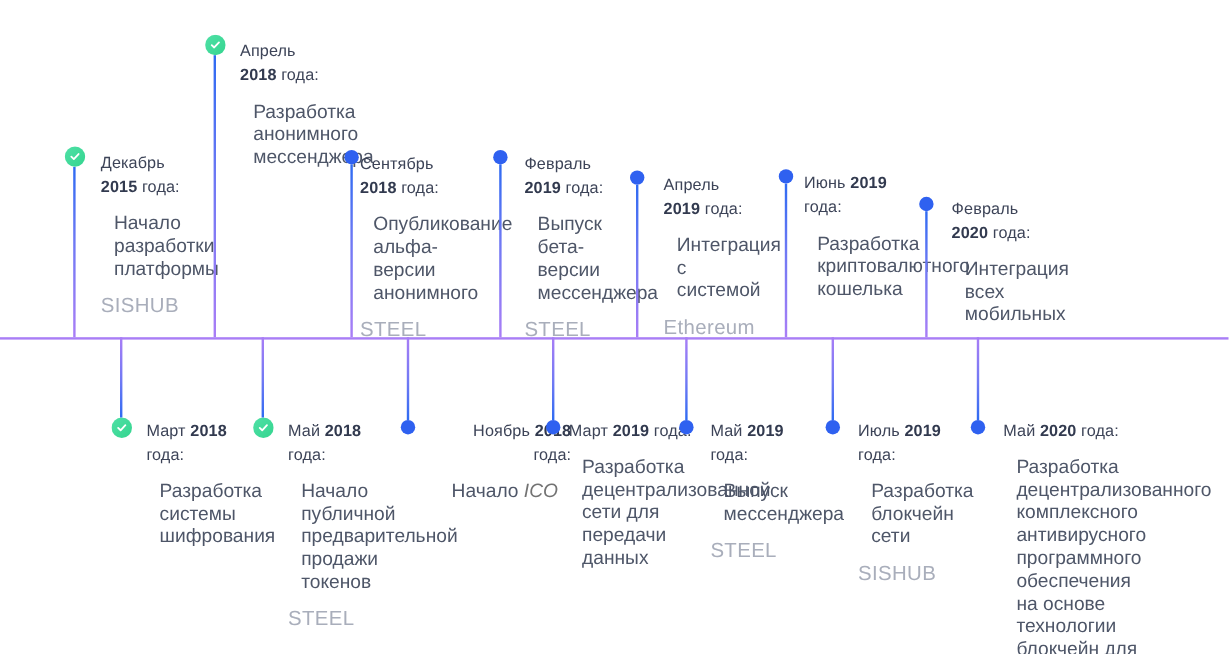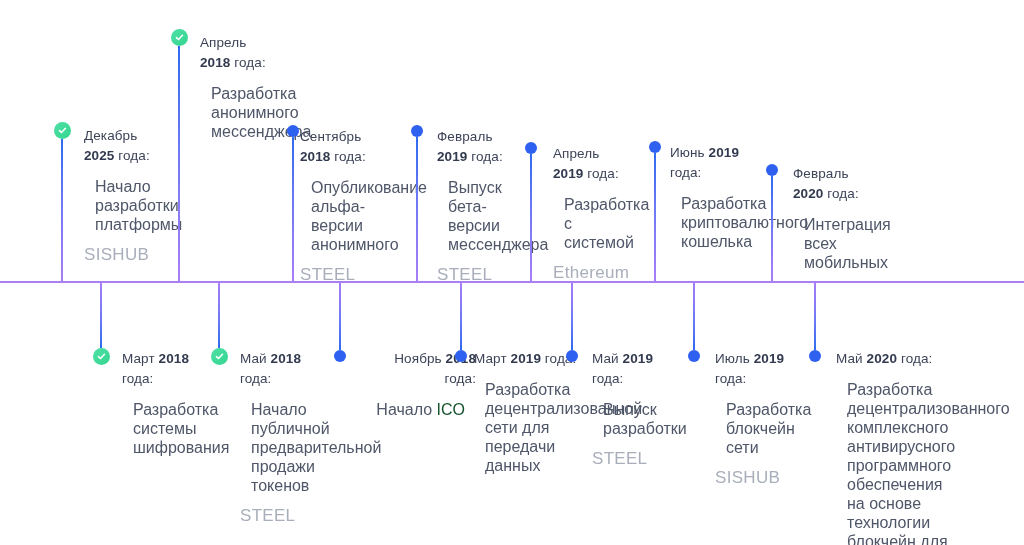--- a/index.html
+++ b/index.html
@@ -93,37 +93,38 @@
   }
   .item-tag {
     font-size: 17px;
     line-height: 19px;
     color: #a9aebb;
     font-weight: 400;
     margin: 0;
     letter-spacing: 0.3px;
   }
   .inline-tag {
-    color: #14532d;
+    color: #737373;
+    font-style: italic;
   }
 </style>
 </head>
 <body>
 
 <div id="timeline-root">
   <div class="axis-line" style="top:281px;"></div>
 <div class="stem up" style="left: 61px; top: 138.5px; height: 142.5px;"></div>
     <div class="marker check" style="left: 53.5px; top: 121.5px;">
       <svg width="9" height="9" viewBox="0 0 10 10" aria-hidden="true">
         <path d="M1.6 5.1 L3.9 7.3 L8.3 2.6" fill="none" stroke="#ffffff" stroke-width="1.7" stroke-linecap="round" stroke-linejoin="round"></path>
       </svg>
     </div>
     <div class="item" style="left: 84px; top: 126px; width: 110px;">
       <div class="item-title">Декабрь
-<span class="yr">2025</span> года:</div>
+<span class="yr">2015</span> года:</div>
       <div class="item-desc">Начало
 разработки
 платформы</div>
       <div class="item-tag">SISHUB</div>
     </div>
     <div class="stem up" style="left: 178px; top: 45.5px; height: 235.5px;"></div>
     <div class="marker check" style="left: 170.5px; top: 28.5px;">
       <svg width="9" height="9" viewBox="0 0 10 10" aria-hidden="true">
         <path d="M1.6 5.1 L3.9 7.3 L8.3 2.6" fill="none" stroke="#ffffff" stroke-width="1.7" stroke-linecap="round" stroke-linejoin="round"></path>
       </svg>
@@ -153,21 +154,21 @@
       <div class="item-desc">Выпуск бета-
 версии
 мессенджера</div>
       <div class="item-tag">STEEL</div>
     </div>
     <div class="stem up" style="left: 530px; top: 154px; height: 127px;"></div>
     <div class="marker dot" style="left: 525px; top: 142px;"></div>
     <div class="item" style="left: 553px; top: 144px; width: 108px;">
       <div class="item-title">Апрель
 <span class="yr">2019</span> года:</div>
-      <div class="item-desc">Разработка с
+      <div class="item-desc">Интеграция с
 системой</div>
       <div class="item-tag">Ethereum</div>
     </div>
     <div class="stem up" style="left: 654px; top: 153px; height: 128px;"></div>
     <div class="marker dot" style="left: 649px; top: 141px;"></div>
     <div class="item" style="left: 670px; top: 143px; width: 112px;">
       <div class="item-title">Июнь <span class="yr">2019</span>
 года:</div>
       <div class="item-desc">Разработка
 криптовалютного
@@ -224,21 +225,21 @@
 децентрализованной
 сети для передачи
 данных</div>
     </div>
     <div class="stem down" style="left: 571px; top: 281px; height: 69px;"></div>
     <div class="marker dot" style="left: 566px; top: 350px;"></div>
     <div class="item" style="left: 592px; top: 349px; width: 104px;">
       <div class="item-title">Май <span class="yr">2019</span>
 года:</div>
       <div class="item-desc">Выпуск
-разработки</div>
+мессенджера</div>
       <div class="item-tag">STEEL</div>
     </div>
     <div class="stem down" style="left: 693px; top: 281px; height: 69px;"></div>
     <div class="marker dot" style="left: 688px; top: 350px;"></div>
     <div class="item" style="left: 715px; top: 349px; width: 116px;">
       <div class="item-title">Июль <span class="yr">2019</span>
 года:</div>
       <div class="item-desc">Разработка
 блокчейн сети</div>
       <div class="item-tag">SISHUB</div>

